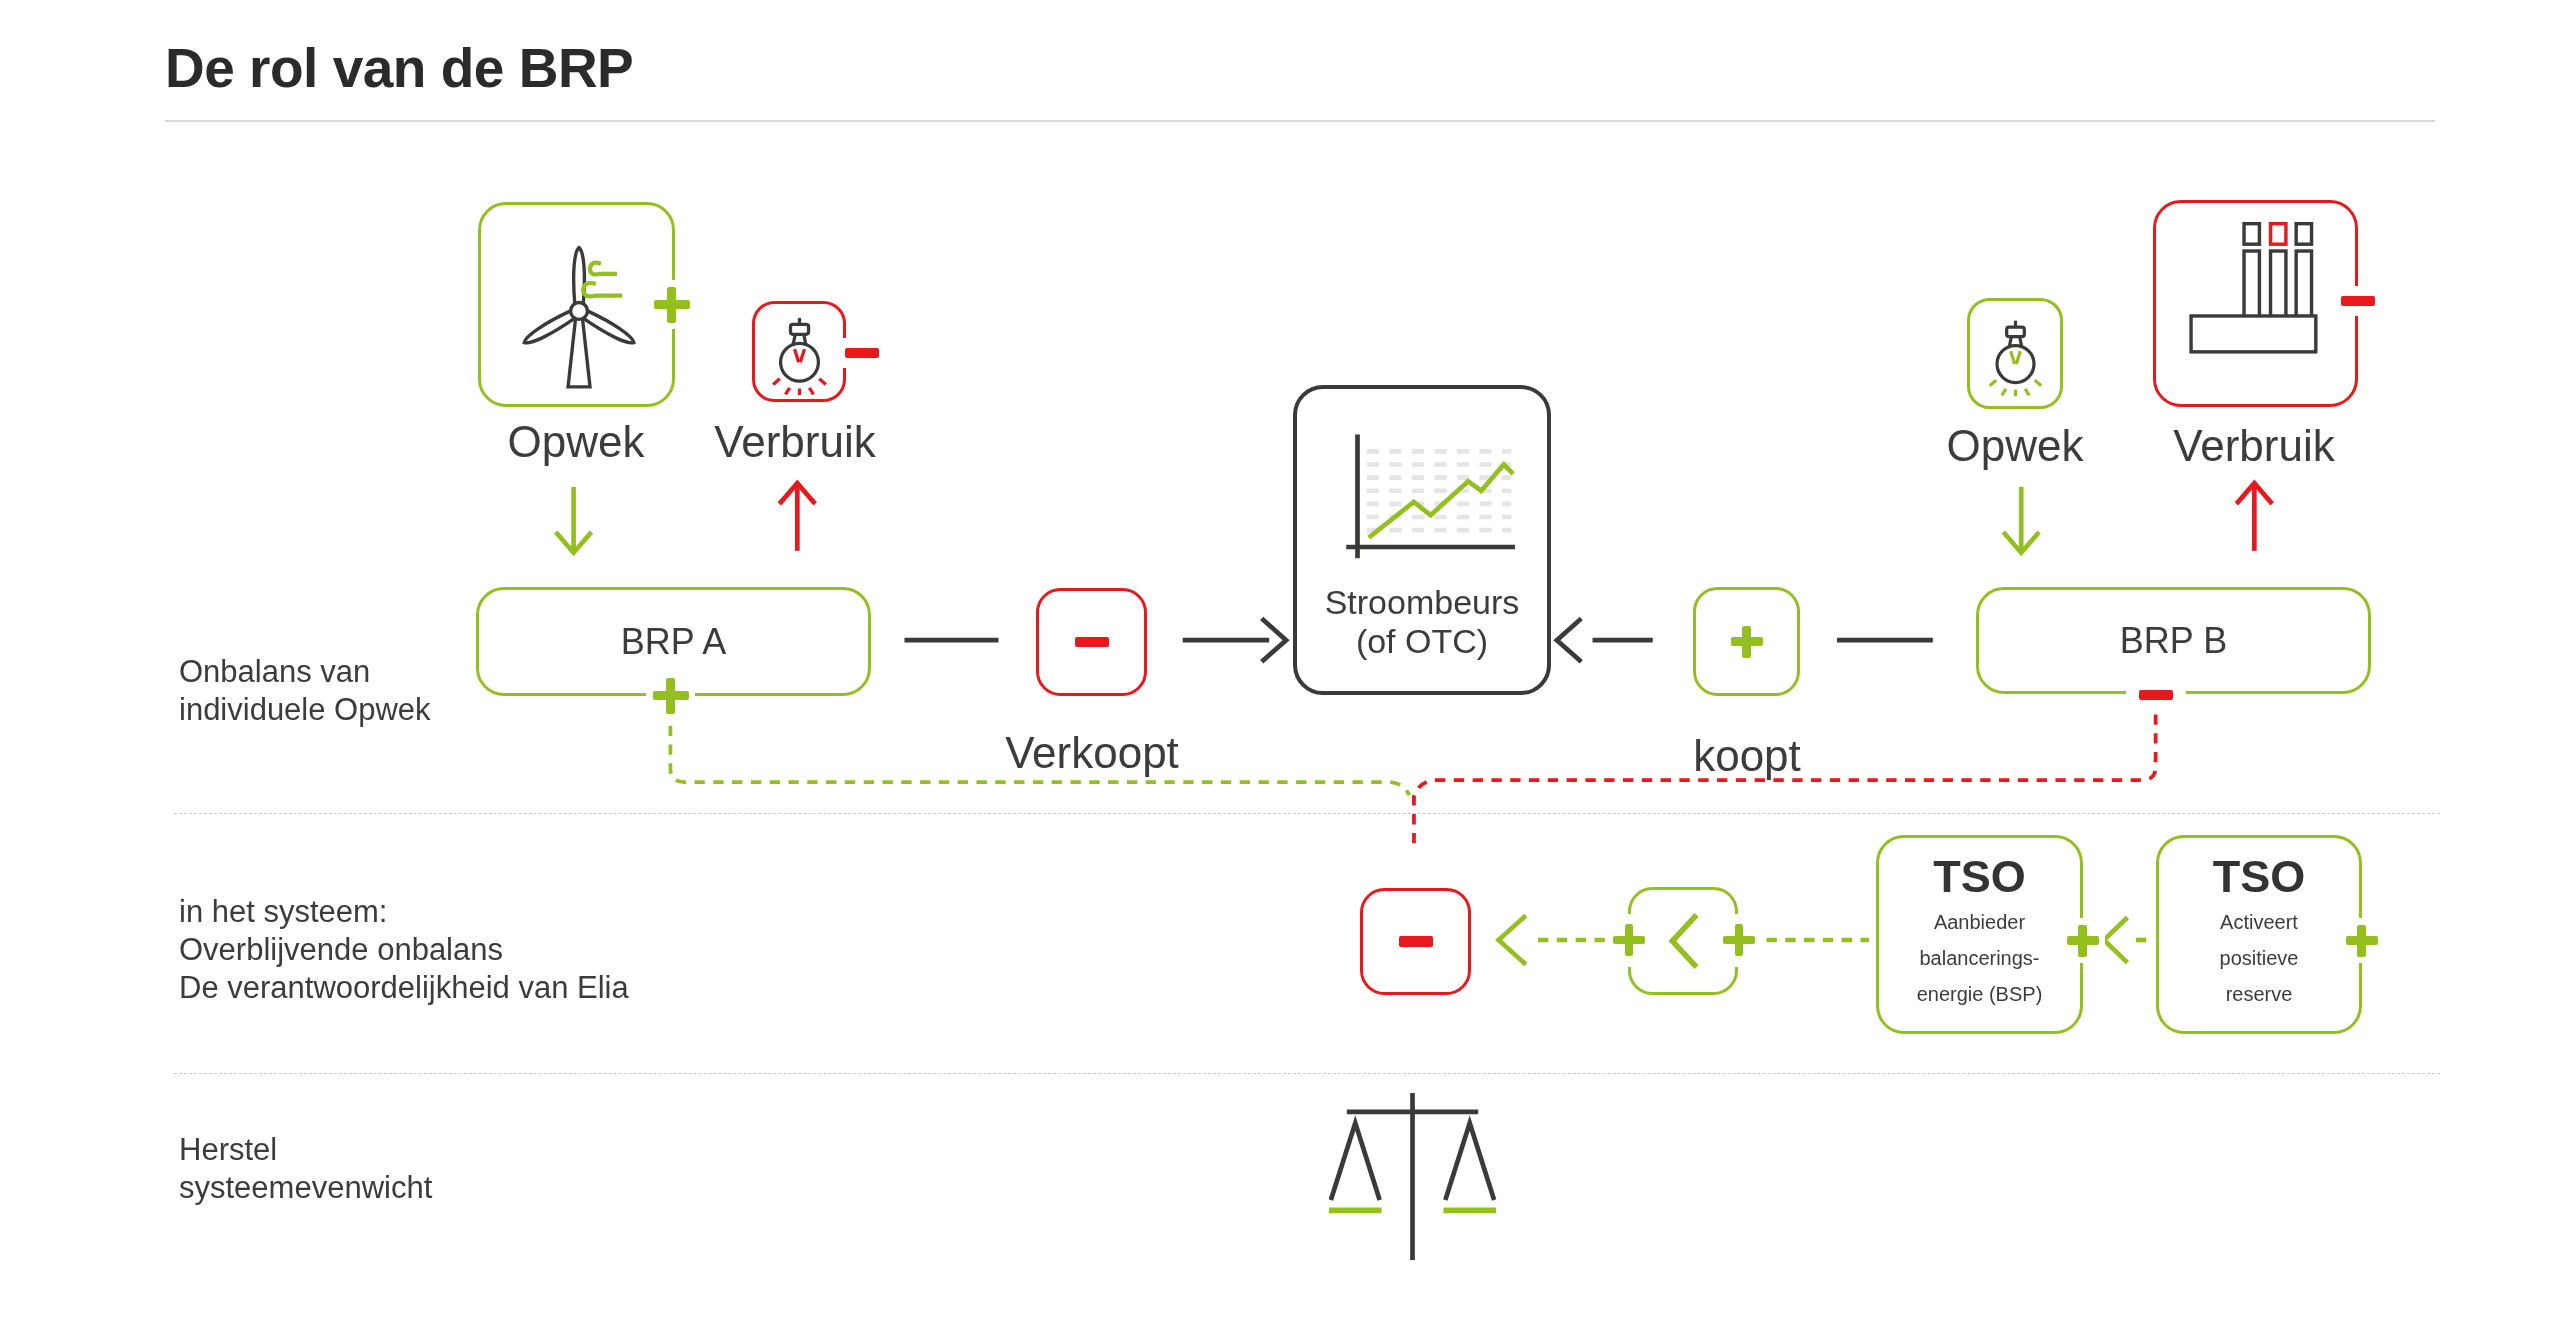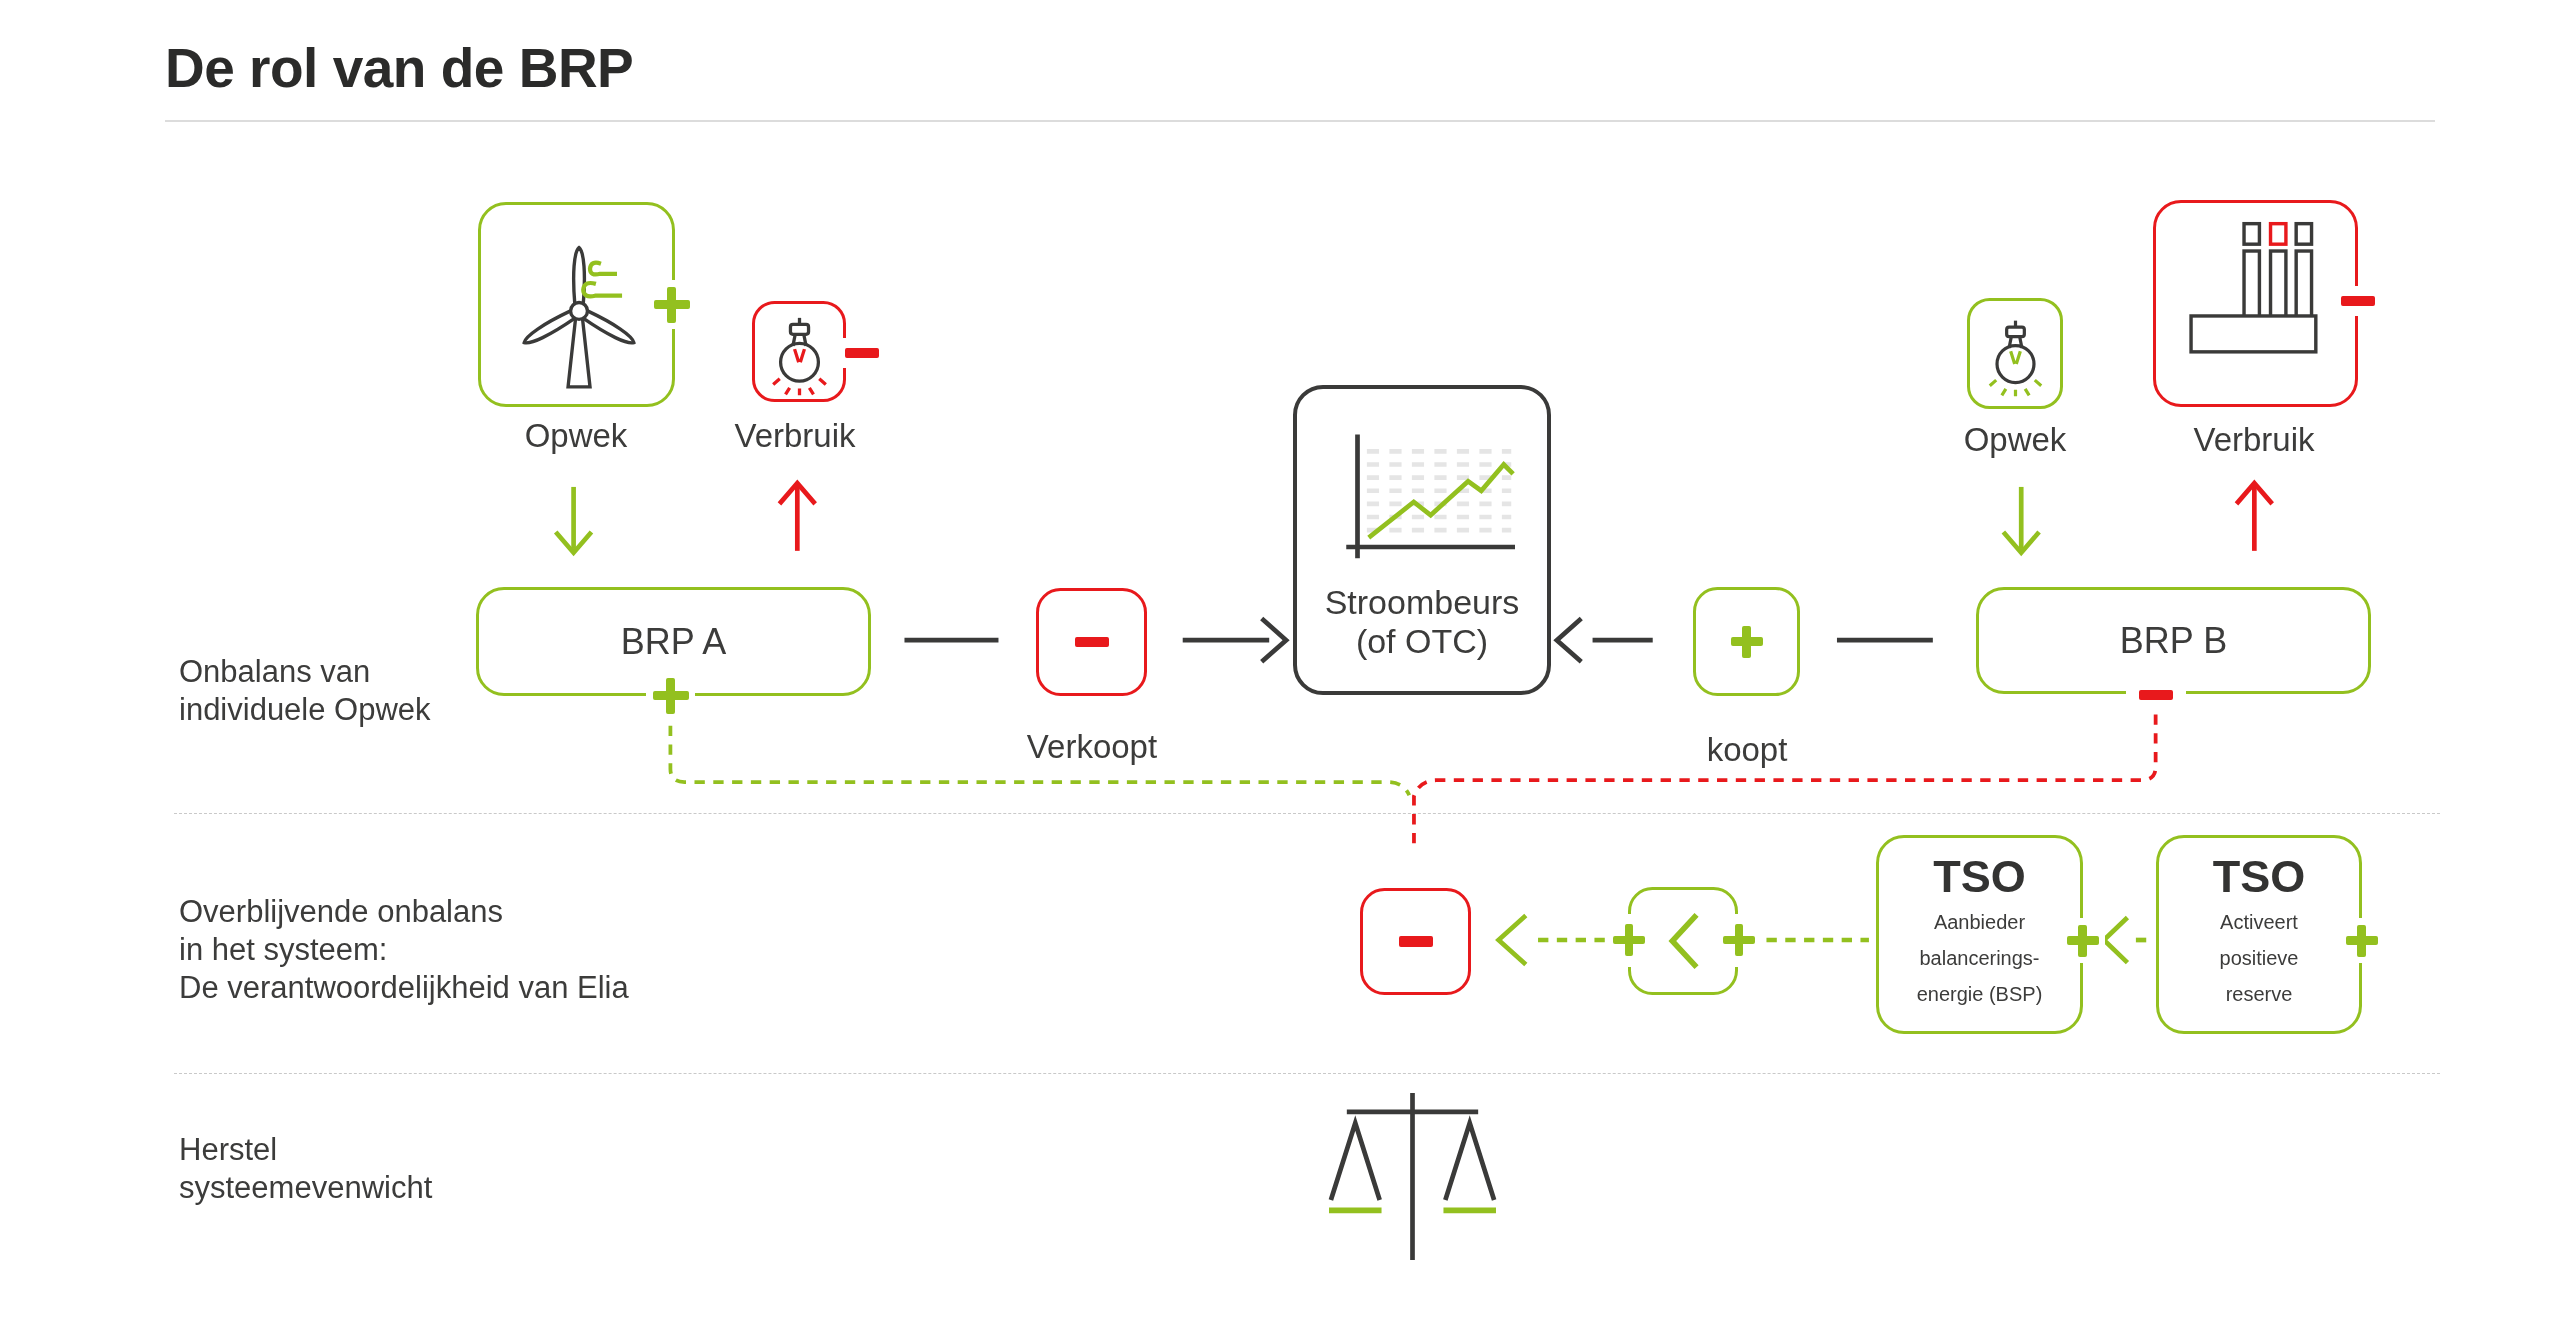--- a/index.html
+++ b/index.html
@@ -43,21 +43,21 @@
   .verbruik-left{left:752px;top:301px;width:94px;height:101px;border-radius:22.6px;}
   .brp-a{left:476px;top:587px;width:395px;height:109px;}
   .verkoopt-box{left:1036px;top:588px;width:111px;height:108px;border-radius:24.4px;}
   .stroombeurs{left:1293px;top:385px;width:258px;height:310px;}
   .koopt-box{left:1693px;top:587px;width:107px;height:109px;border-radius:24.4px;}
   .brp-b{left:1976px;top:587px;width:395px;height:107px;}
   .opwek-right{left:1967px;top:298px;width:96px;height:111px;border-radius:22.6px;}
   .verbruik-right{left:2153px;top:200px;width:205px;height:207px;}
 
   .box-label{font-size:36px;color:var(--text);}
-  .icon-label{font-size:33px;color:var(--text);transform:translateX(-50%);white-space:nowrap;}
+  .icon-label{font-size:44px;color:var(--text);transform:translateX(-50%);white-space:nowrap;}
 
   .stroom-text{left:1293px;top:583px;width:258px;text-align:center;font-size:34px;line-height:39px;color:var(--text);}
 
   
   .minus-box-2{left:1360px;top:888px;width:111px;height:107px;border-radius:24.4px;}
   .bracket-box{left:1628px;top:887px;width:110px;height:108px;border-radius:24.4px;border:3.8px solid var(--green);background:#fff;}
   .tso-box{width:207px;height:199px;border:3.8px solid var(--green);border-radius:28px;background:#fff;text-align:center;}
   .tso-bsp{left:1876px;top:835px;}
   .tso-reserve{left:2156px;top:835px;width:206px;}
   .tso-title{font-size:45px;font-weight:bold;color:#333332;margin-top:13px;}
@@ -84,22 +84,22 @@
 <div class="stage">
 
   <div class="abs title">De rol van de BRP</div>
   <div class="abs title-rule"></div>
 
   <div class="abs row-label rl-1">
     <span>Onbalans van</span>
     <span>individuele Opwek</span>
   </div>
   <div class="abs row-label rl-2">
+    <span>in het systeem:</span>
     <span>Overblijvende onbalans</span>
-    <span>in het systeem:</span>
     <span>De verantwoordelijkheid van Elia</span>
   </div>
   <div class="abs row-label rl-3">
     <span>Herstel</span>
     <span>systeemevenwicht</span>
   </div>
 
   <div class="abs divider dv-1"></div>
   <div class="abs divider dv-2"></div>
 

